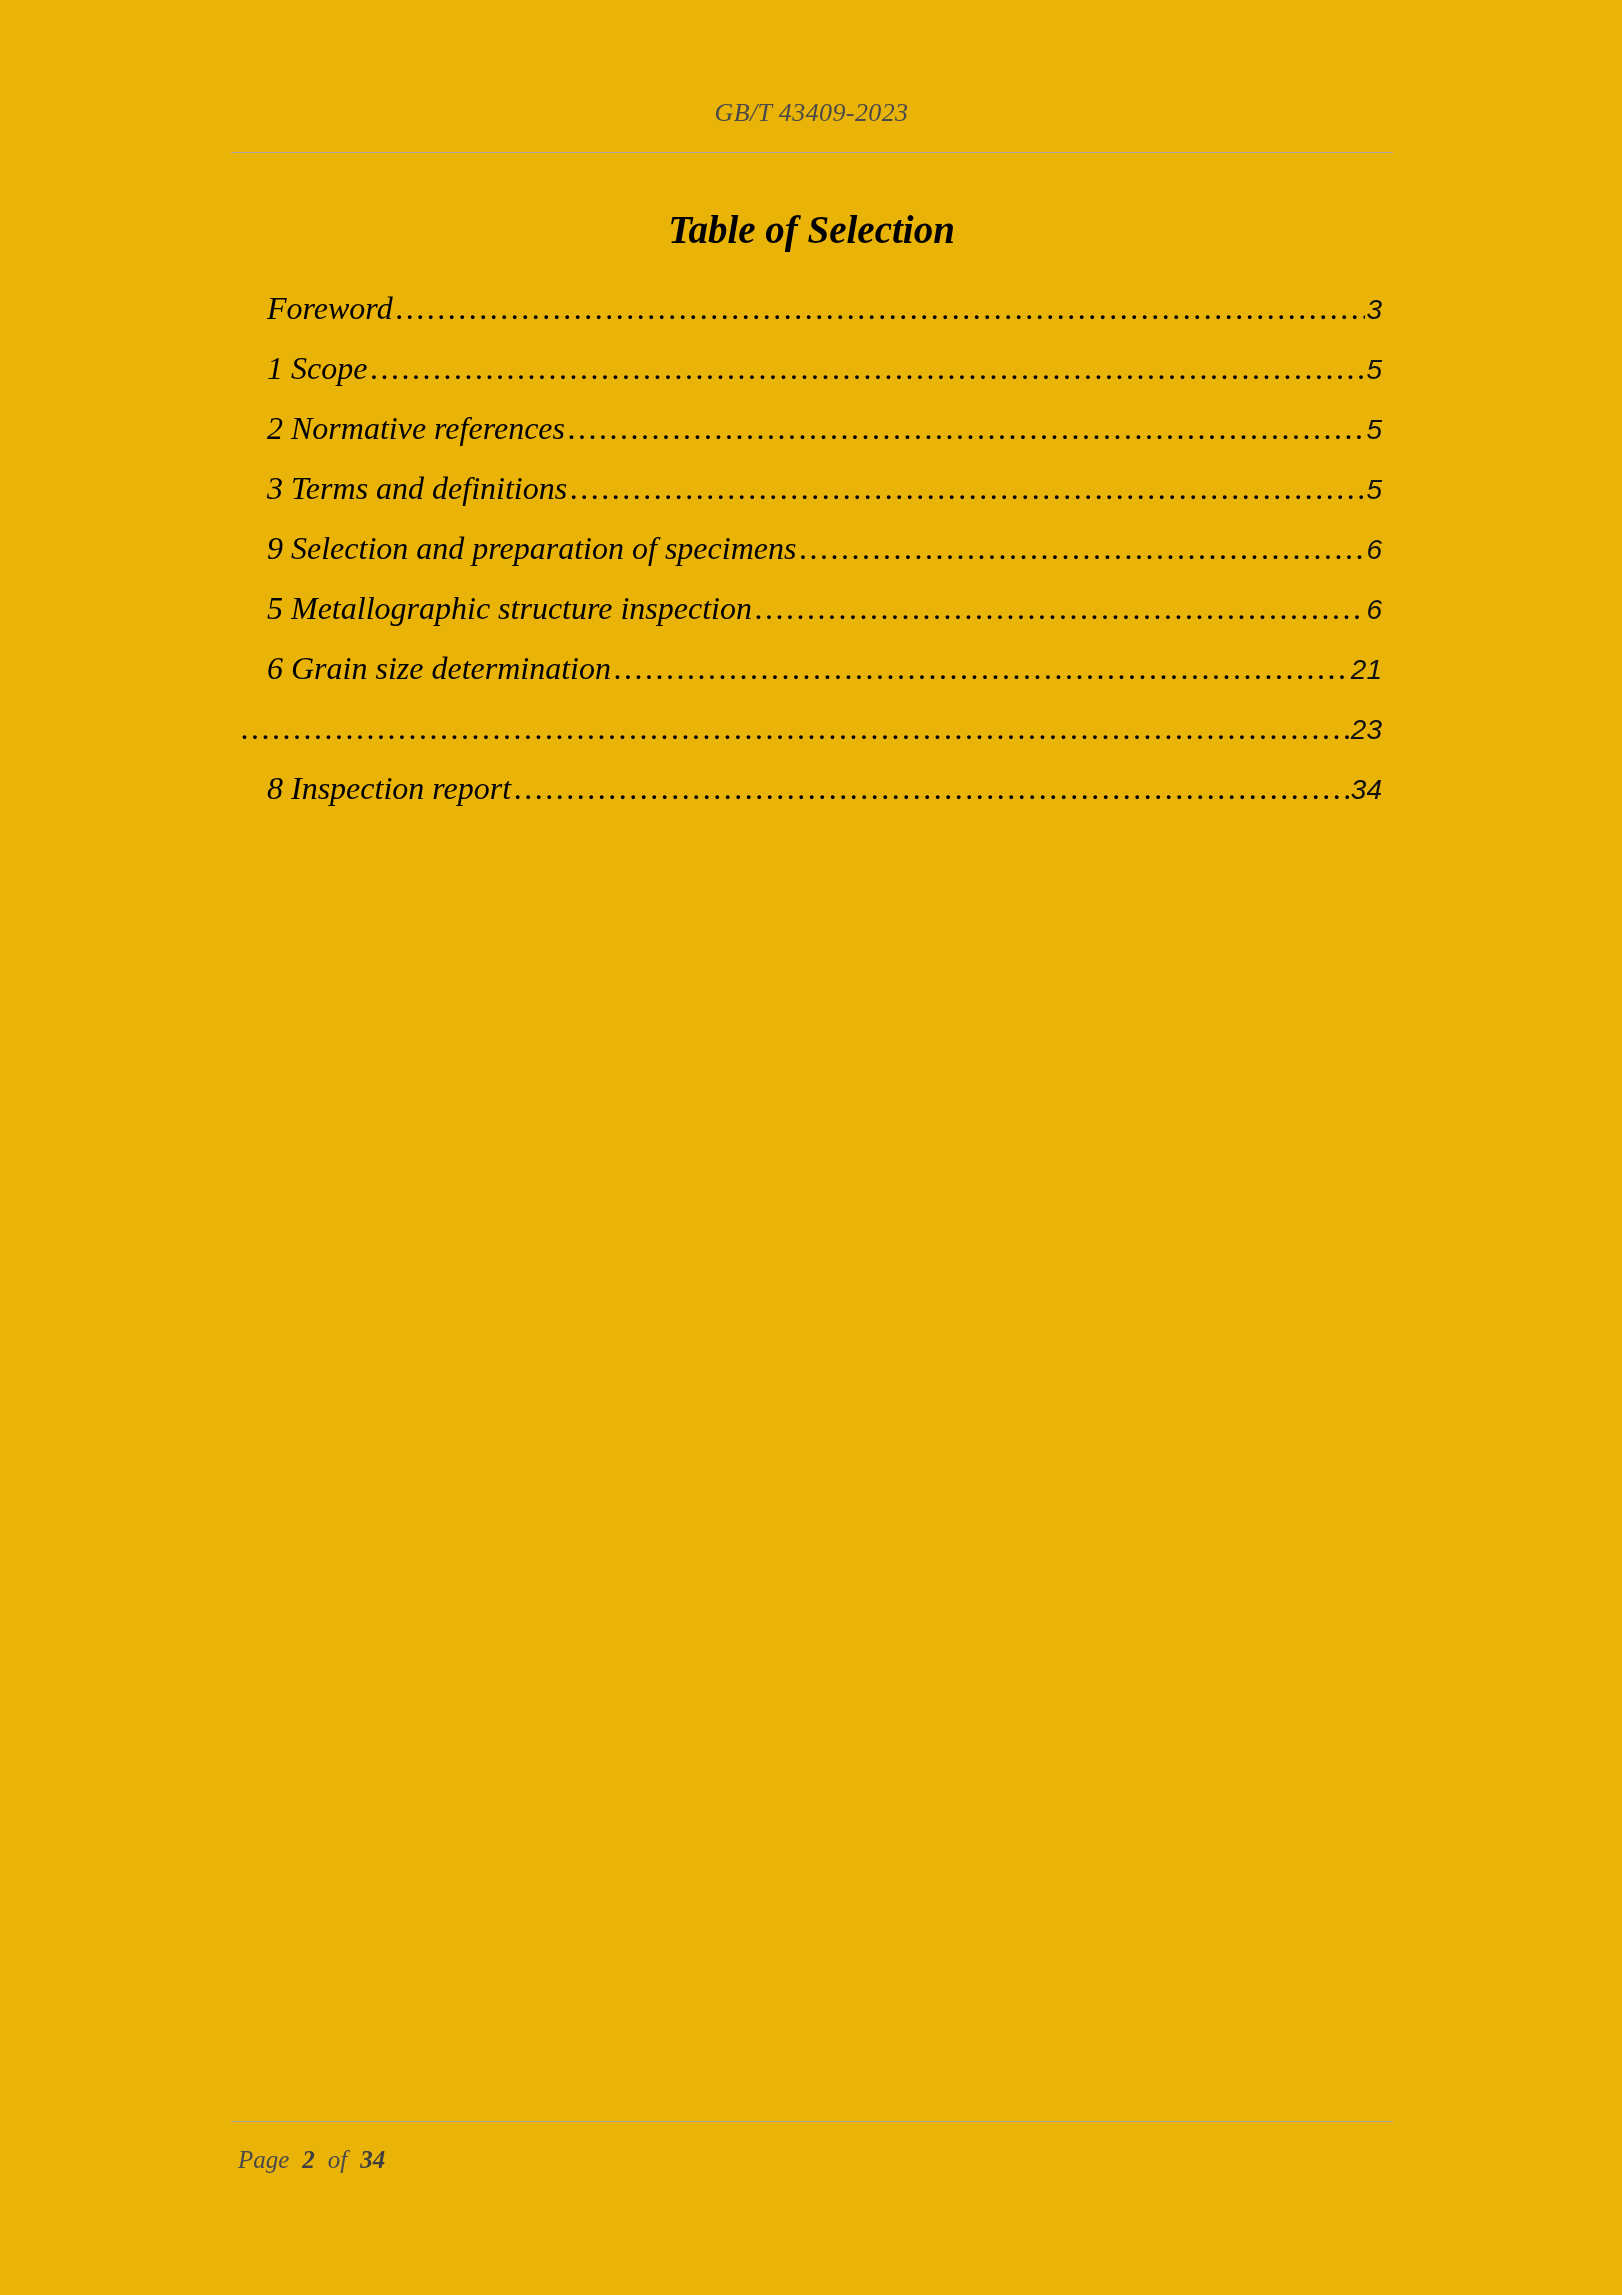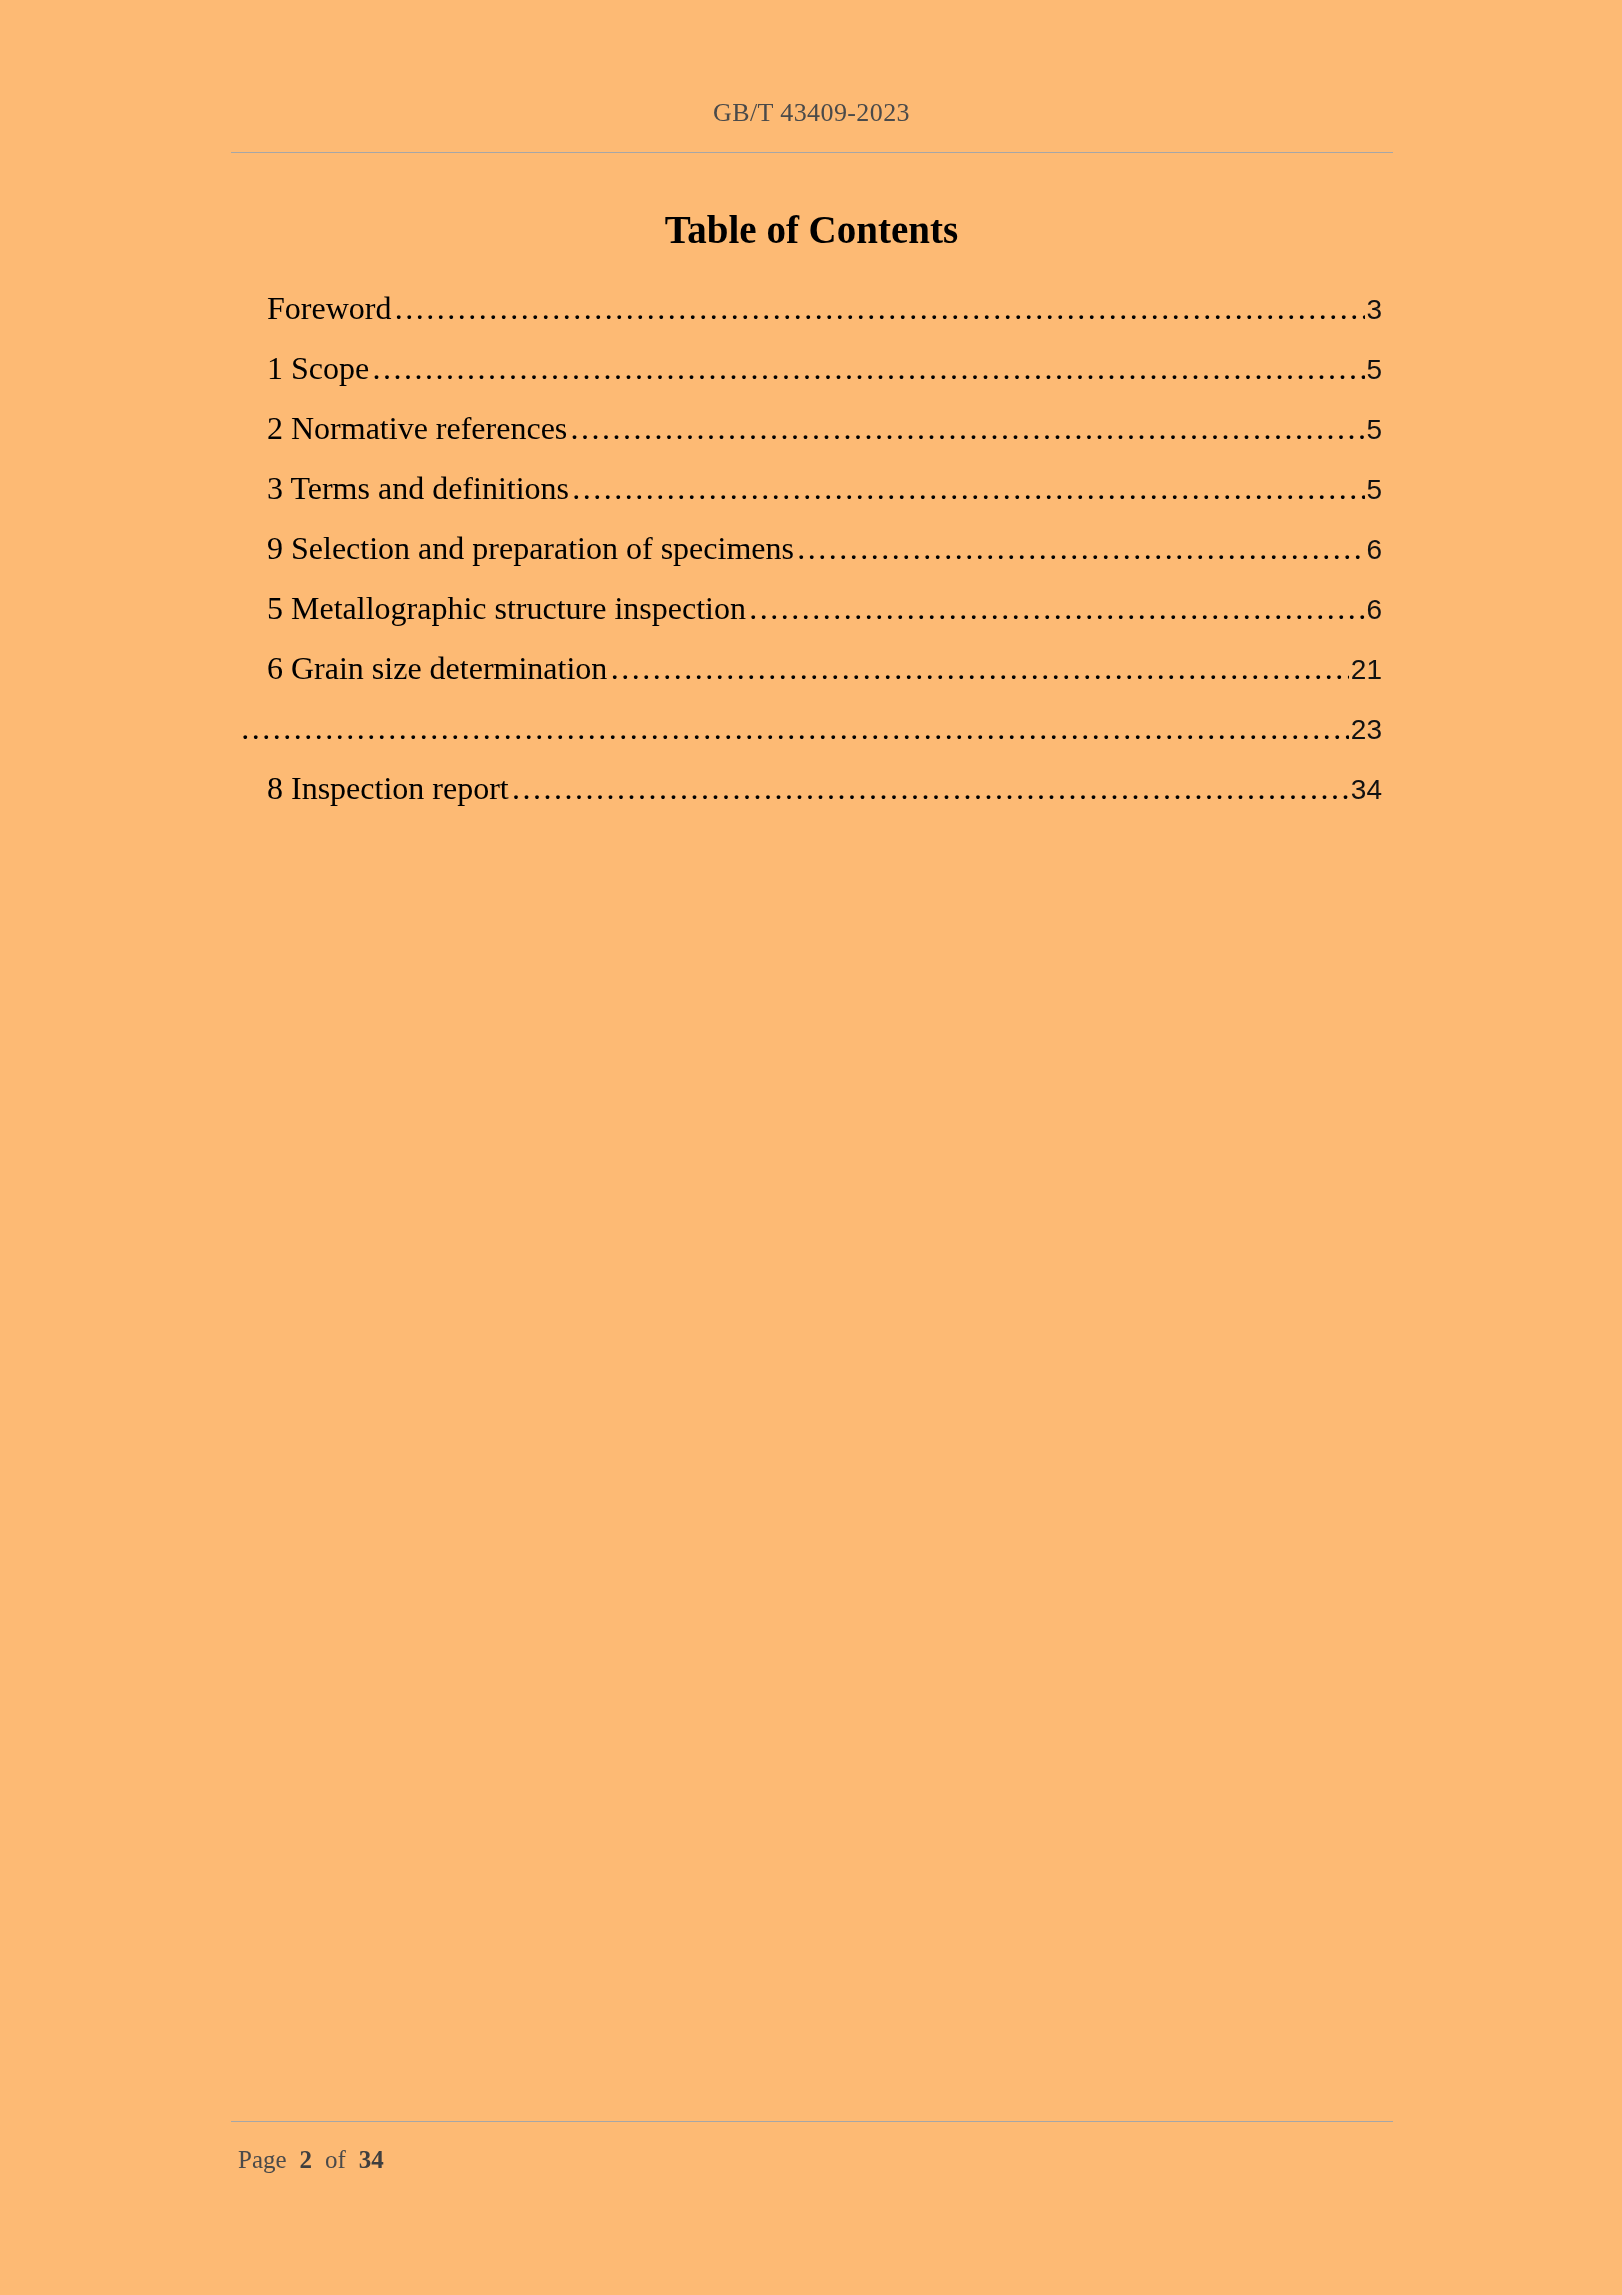--- a/index.html
+++ b/index.html
@@ -4,23 +4,24 @@
 <style>
   html, body {
     margin: 0;
     padding: 0;
     background: #ffffff;
   }
   .page {
     position: relative;
     width: 1623px;
     height: 2295px;
-    background: #fdba74;
+    background: #eab308;
     overflow: hidden;
     font-family: "Liberation Serif", serif;
+    font-style: italic;
   }
 
   
   .doc-header {
     position: absolute;
     top: 98px;
     left: 0;
     width: 100%;
     text-align: center;
     font-size: 26px;
@@ -123,21 +124,21 @@
 <body>
 
 <div class="page">
 
   <div class="doc-header">
     <span>GB/T 43409-2023</span>
   </div>
 
   <hr class="rule header-rule">
 
-  <h1 class="page-title">Table of Contents</h1>
+  <h1 class="page-title">Table of Selection</h1>
 
   <div class="toc">
     <div class="toc-row">
       <span class="toc-label">Foreword</span>
       <span class="toc-dots">............................................................................................................................................................................................................................</span>
       <span class="toc-page">3</span>
     </div>
 
     <div class="toc-row">
       <span class="toc-label">1 Scope</span>

